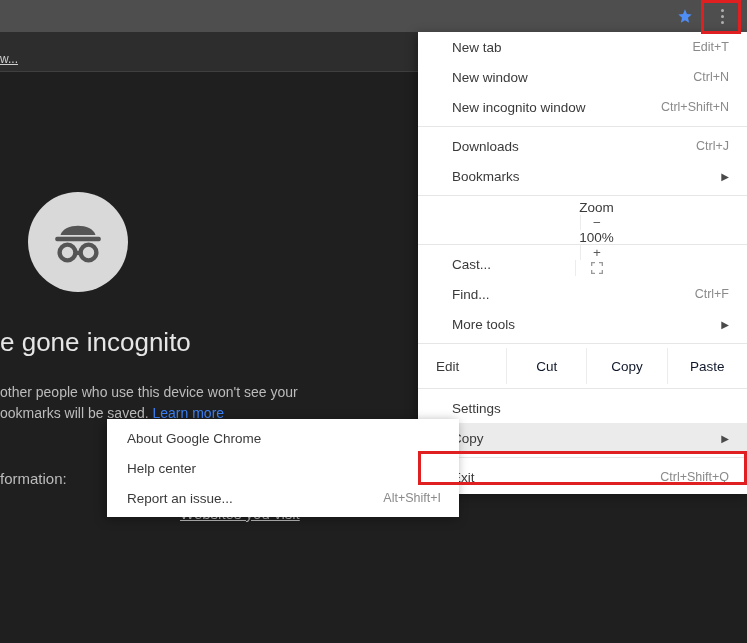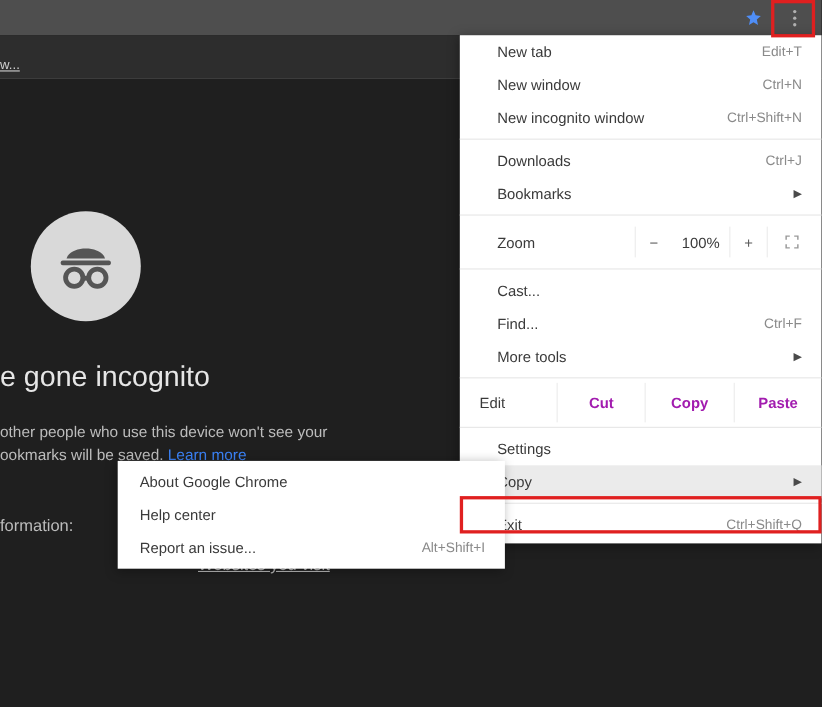--- a/index.html
+++ b/index.html
@@ -140,20 +140,21 @@
   .menu-row .arrow { color: #4a4a4a; font-size: 10px; margin-left: auto; }
   .menu-sep {
     height: 1px; background: #e6e6e6; margin: 4px 0;
   }
   .zoom-row {
     display: flex; align-items: center;
     height: 40px;
     padding: 0 6px 0 34px;
     font-size: 13.5px;
     color: #3a3a3a;
+    flex-direction: column;
   }
   .zoom-row .zlabel { flex: 1; }
   .zoom-btn {
     width: 34px; height: 28px;
     display: flex; align-items: center; justify-content: center;
     color: #5a5a5a;
     cursor: pointer;
     border-left: 1px solid #ececec;
   }
   .zoom-val {
@@ -172,22 +173,21 @@
     padding: 0 0 0 18px;
     font-size: 13.5px;
     color: #3a3a3a;
   }
   .edit-row .elabel { width: 70px; }
   .edit-btn {
     flex: 1; height: 36px;
     display: flex; align-items: center; justify-content: center;
     border-left: 1px solid #ececec;
     cursor: pointer;
-    color: #a21caf;
-    font-weight: bold;
+    color: #0f172a;
   }
   .highlight-help {
     position: absolute;
     border: 3px solid #e02020;
     pointer-events: none;
     z-index: 50;
   }
   
   .sub-menu {
     position: absolute;

